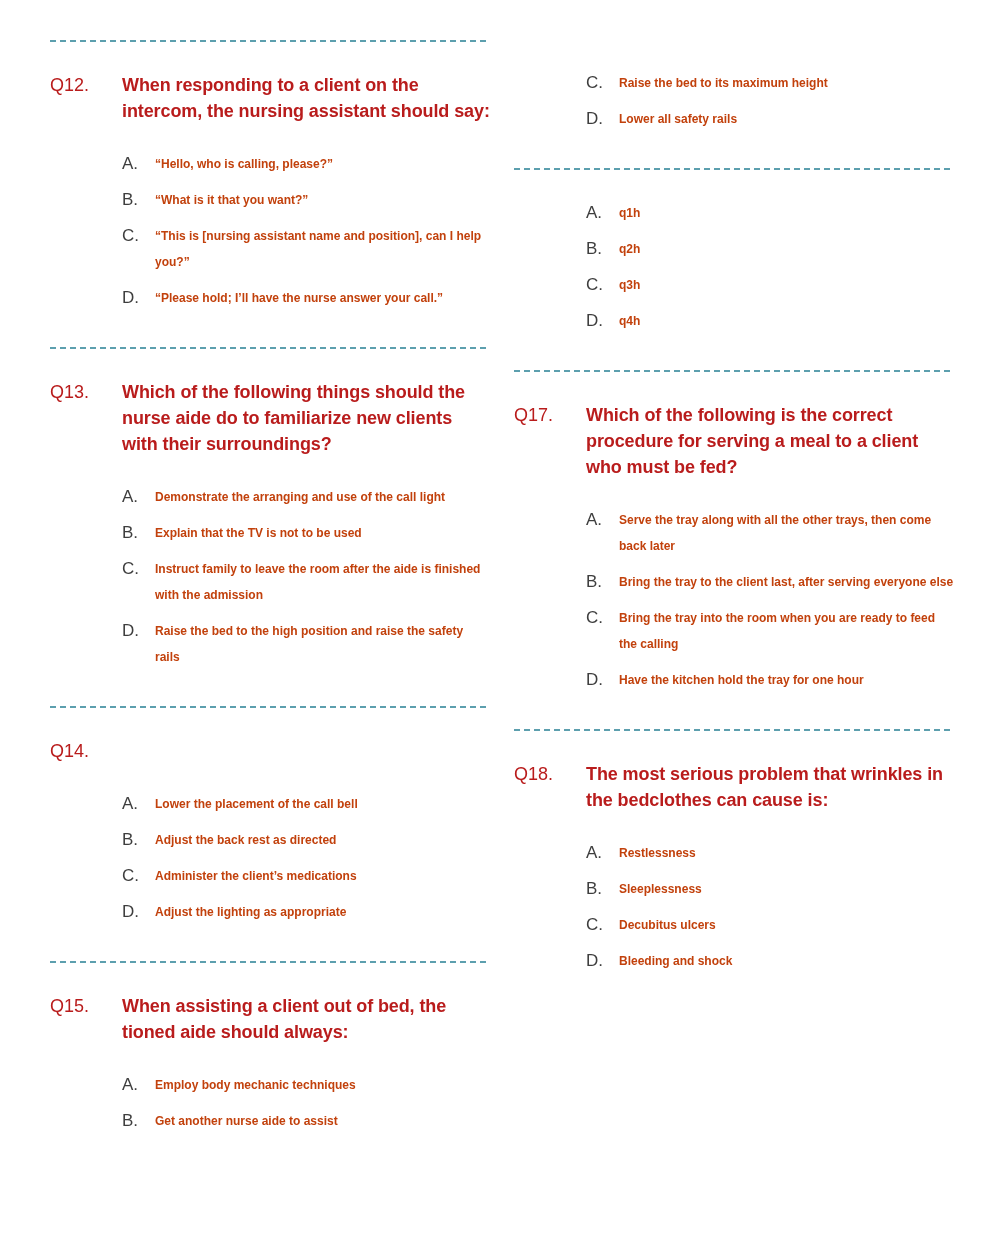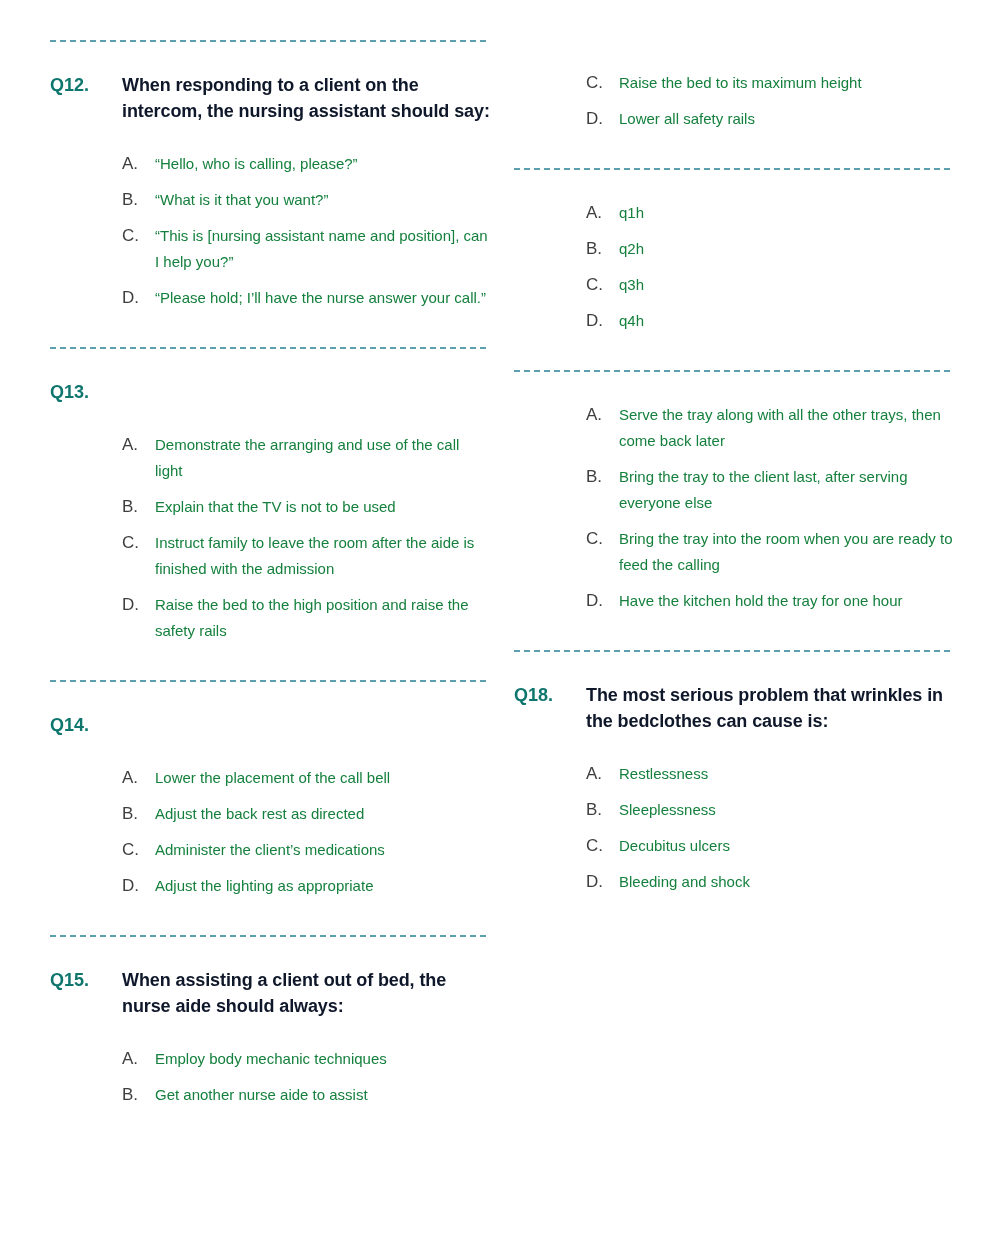--- a/index.html
+++ b/index.html
@@ -14,38 +14,38 @@
   .divider {
     height: 2px;
     background: repeating-linear-gradient(90deg, #5c9fae 0 6px, transparent 6px 10px);
     margin-top: 36px;
   }
   .divider.first { margin-top: 0; }
   .question { margin-top: 30px; }
   .qhead { display: flex; align-items: flex-start; }
   .qnum {
     flex: 0 0 72px; width: 72px;
-    font-weight: 700; font-size: 18px; line-height: 26px; color: #0f766e;
+    font-weight: 400; font-size: 18px; line-height: 26px; color: #b91c1c;
   }
   .qtext {
     flex: 1; margin: 0;
-    font-weight: 700; font-size: 18px; line-height: 26px; color: #0f172a;
+    font-weight: 700; font-size: 18px; line-height: 26px; color: #b91c1c;
     letter-spacing: -0.1px;
   }
   .options { margin: 27px 0 0 72px; }
   .continuation { margin-top: 30px; }
   .continuation .options { margin-top: 0; }
   .opt { display: flex; margin-bottom: 10px; }
   .letter {
     flex: 0 0 33px; width: 33px;
     font-size: 17px; line-height: 26px; color: #3e3e3e;
   }
   .otext {
     flex: 1;
-    font-size: 15px; line-height: 26px; color: #15803d;
+    font-size: 12px; line-height: 26px; color: #c2410c; font-weight: bold;
   }
 </style>
 </head>
 <body>
 
 <div class="page">
 
   <div class="col">
     <div class="divider first"></div>
 
@@ -72,20 +72,21 @@
           <span class="otext">“Please hold; I’ll have the nurse answer your call.”</span>
         </div>
       </div>
     </section>
 
     <div class="divider"></div>
 
     <section class="question">
       <div class="qhead">
         <span class="qnum">Q13.</span>
+        <p class="qtext">Which of the following things should the nurse aide do to familiarize new clients with their surroundings?</p>
       </div>
       <div class="options">
         <div class="opt">
           <span class="letter">A.</span>
           <span class="otext">Demonstrate the arranging and use of the call light</span>
         </div>
         <div class="opt">
           <span class="letter">B.</span>
           <span class="otext">Explain that the TV is not to be used</span>
         </div>
@@ -124,21 +125,21 @@
           <span class="otext">Adjust the lighting as appropriate</span>
         </div>
       </div>
     </section>
 
     <div class="divider"></div>
 
     <section class="question">
       <div class="qhead">
         <span class="qnum">Q15.</span>
-        <p class="qtext">When assisting a client out of bed, the nurse aide should always:</p>
+        <p class="qtext">When assisting a client out of bed, the tioned aide should always:</p>
       </div>
       <div class="options">
         <div class="opt">
           <span class="letter">A.</span>
           <span class="otext">Employ body mechanic techniques</span>
         </div>
         <div class="opt">
           <span class="letter">B.</span>
           <span class="otext">Get another nurse aide to assist</span>
         </div>
@@ -180,20 +181,24 @@
         <div class="opt">
           <span class="letter">D.</span>
           <span class="otext">q4h</span>
         </div>
       </div>
     </section>
 
     <div class="divider"></div>
 
     <section class="question">
+      <div class="qhead">
+        <span class="qnum">Q17.</span>
+        <p class="qtext">Which of the following is the correct procedure for serving a meal to a cli­ent who must be fed?</p>
+      </div>
       <div class="options">
         <div class="opt">
           <span class="letter">A.</span>
           <span class="otext">Serve the tray along with all the other trays, then come back later</span>
         </div>
         <div class="opt">
           <span class="letter">B.</span>
           <span class="otext">Bring the tray to the client last, after serving everyone else</span>
         </div>
         <div class="opt">

